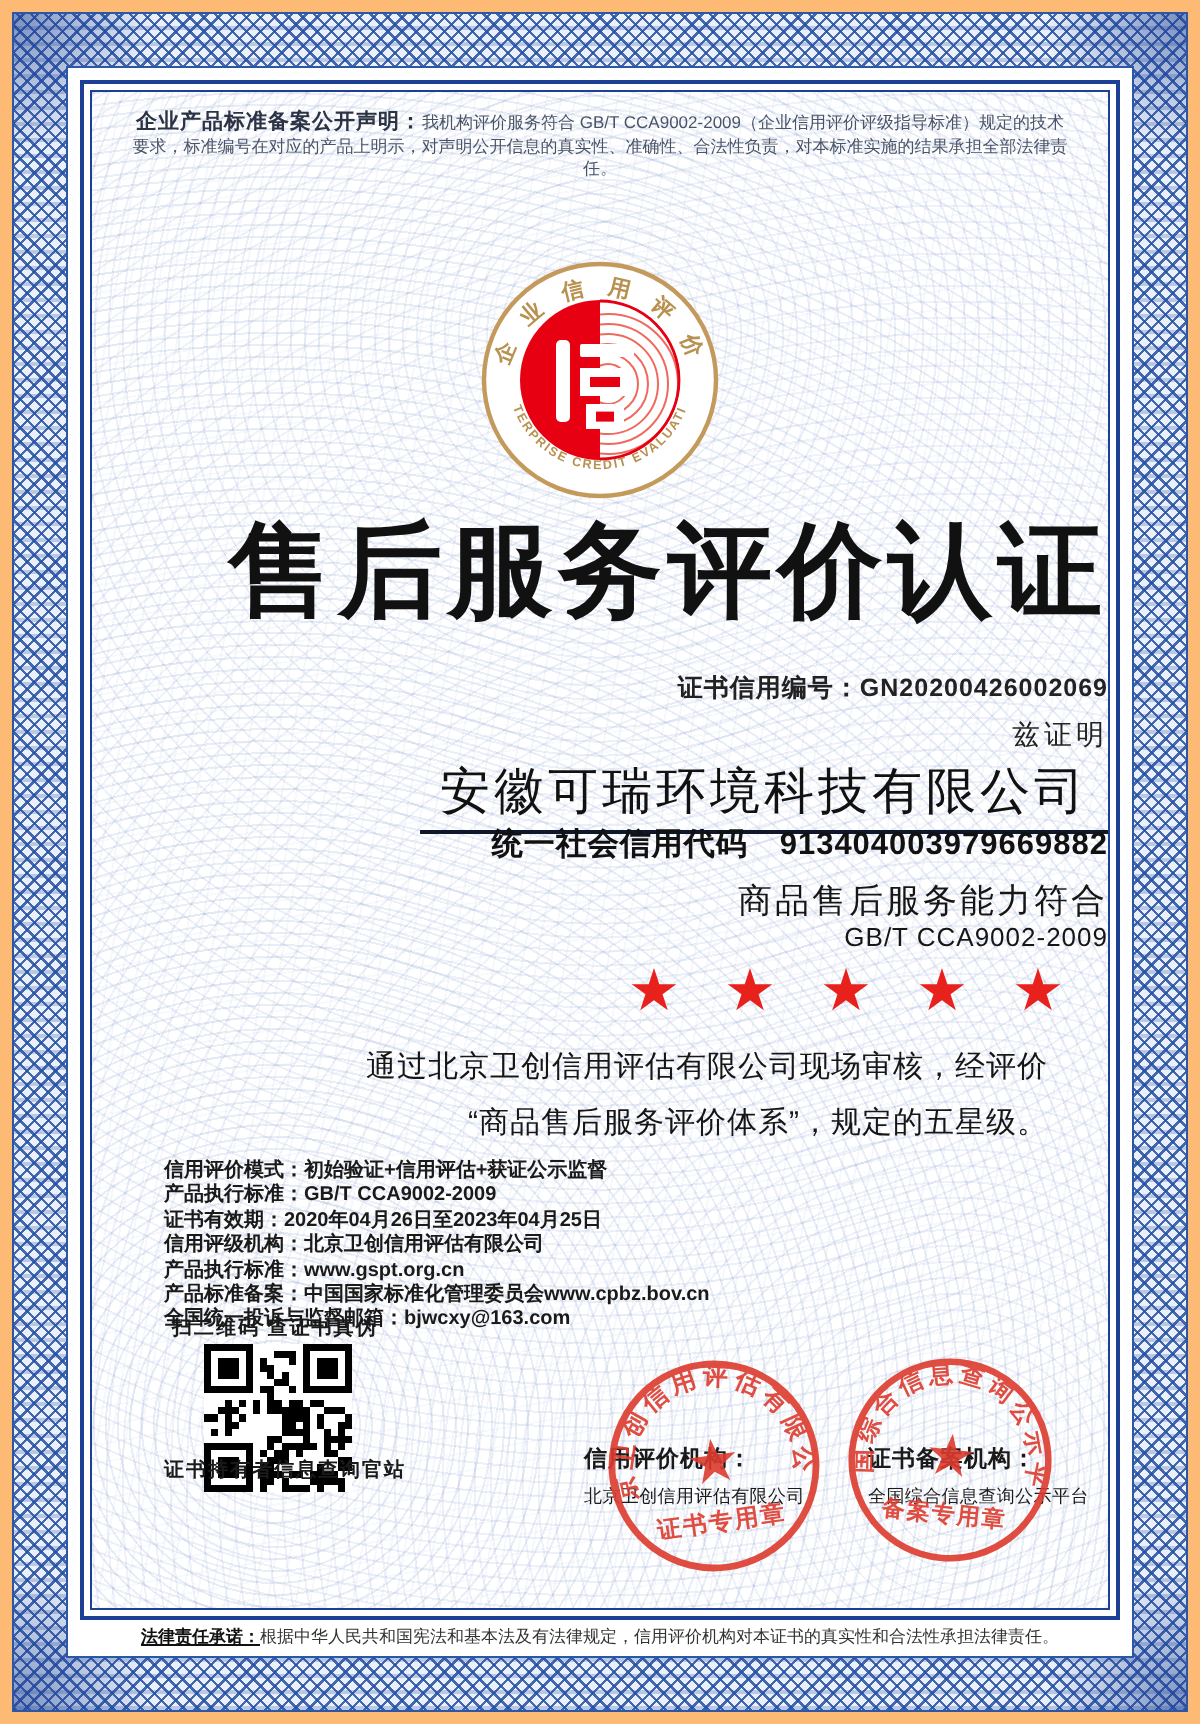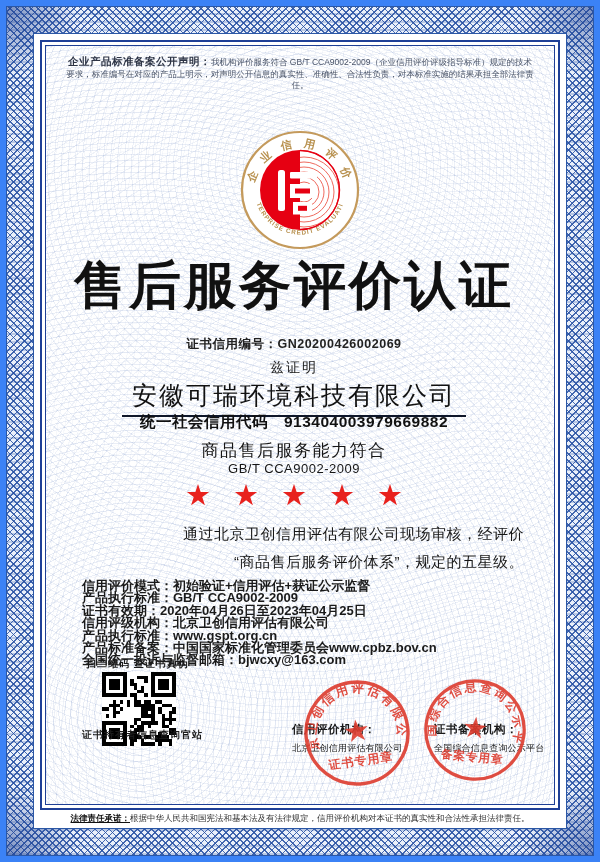--- a/index.html
+++ b/index.html
@@ -1,18 +1,18 @@
 <!DOCTYPE html>
 <html><head>
 <meta charset="utf-8">
 <style>
   html,body{margin:0;padding:0;background:#888;}
   *{box-sizing:border-box;}
   #cert{
-    position:relative;width:600px;height:862px;background:#3b82f6;margin:0 auto;
+    position:relative;width:600px;height:862px;background:#fdba74;margin:0 auto;
     font-family:"Liberation Sans","DejaVu Sans",sans-serif;overflow:hidden;
   }
   
   .lace{
     position:absolute;inset:6px;border:1.5px solid #2b57a5;
     background-color:#eaf0fa;
     background-image:
       radial-gradient(circle at 0 0, rgba(27,62,145,.55), rgba(27,62,145,0) 70px),
       radial-gradient(circle at 100% 0, rgba(27,62,145,.55), rgba(27,62,145,0) 70px),
       radial-gradient(circle at 0 100%, rgba(27,62,145,.55), rgba(27,62,145,0) 70px),
@@ -30,37 +30,37 @@
     position:absolute;inset:0;pointer-events:none;
     background-image:
       repeating-radial-gradient(circle at 50% 16%, rgba(78,112,182,.10) 0 1px, transparent 1px 7px),
       repeating-radial-gradient(circle at 18% 88%, rgba(78,112,182,.12) 0 1px, transparent 1px 6px),
       repeating-radial-gradient(circle at 85% 92%, rgba(78,112,182,.09) 0 1px, transparent 1px 8px),
       repeating-linear-gradient(100deg, rgba(78,112,182,.05) 0 1px, transparent 1px 7px),
       repeating-linear-gradient(170deg, rgba(78,112,182,.04) 0 1px, transparent 1px 9px);
   }
   .content{position:absolute;inset:0;}
   .abs{position:absolute;}
-  .ctr{left:0;right:12px;text-align:center;}
+  .ctr{left:0;right:0;text-align:right;}
   
   .disclaimer{top:10px;left:18px;right:18px;text-align:center;font-size:8.5px;line-height:11.5px;color:#4a5468;}
   .disclaimer b{font-size:10.5px;color:#2c3344;letter-spacing:.5px;}
   .title{top:205px;font-size:52px;font-weight:700;letter-spacing:3px;color:#111;
          font-family:"Liberation Serif","DejaVu Serif",serif;}
   .certno{top:290px;font-size:12.5px;font-weight:700;color:#222;letter-spacing:.5px;}
   .hereby{top:313px;font-size:14px;color:#222;letter-spacing:2px;font-family:Liberation Serif, serif;}
   .company{top:333px;font-size:25px;color:#111;letter-spacing:2px;}
   .company span{display:inline-block;border-bottom:2px solid #0f172a;padding:0 10px 3px;}
   .uscc{top:366px;font-size:15.5px;font-weight:700;color:#111;letter-spacing:.5px;}
   .capability{top:393px;font-size:17px;color:#161616;letter-spacing:1.5px;}
   .standard{top:415px;font-size:13px;color:#161616;letter-spacing:.5px;}
   .stars{top:432px;font-size:29px;color:#e8211d;letter-spacing:22px;padding-left:22px;}
   .statement{top:474px;left:38px;width:440px;font-size:15px;line-height:28px;color:#161616;letter-spacing:.5px;text-align:right;}
   .statement .l1{padding-left:2em;}
-  .details{top:534px;left:36px;font-size:13px;font-weight:700;line-height:12.4px;color:#1a1a1a;}
+  .details{top:534px;left:36px;font-size:10px;font-weight:700;line-height:12.4px;color:#1a1a1a;}
   .cap-top{top:611px;left:40px;font-size:10px;font-weight:700;color:#1a1a1a;letter-spacing:1px;}
   .cap-bottom{top:682px;left:36px;font-size:10px;font-weight:700;color:#1a1a1a;letter-spacing:1px;}
   .qrbox{top:626px;left:56px;width:74px;height:74px;background:#fff;}
   .org-left{top:676px;left:246px;width:160px;color:#1a1a1a;}
   .org-right{top:676px;left:388px;width:160px;color:#1a1a1a;}
   .org-label{font-size:11.5px;font-weight:700;letter-spacing:.5px;}
   .org-value{font-size:9px;margin-top:5px;letter-spacing:.2px;}
   .stamp{opacity:.9;}
   .stamp-left{top:632px;left:256px;}
   .stamp-right{top:631px;left:376px;}

